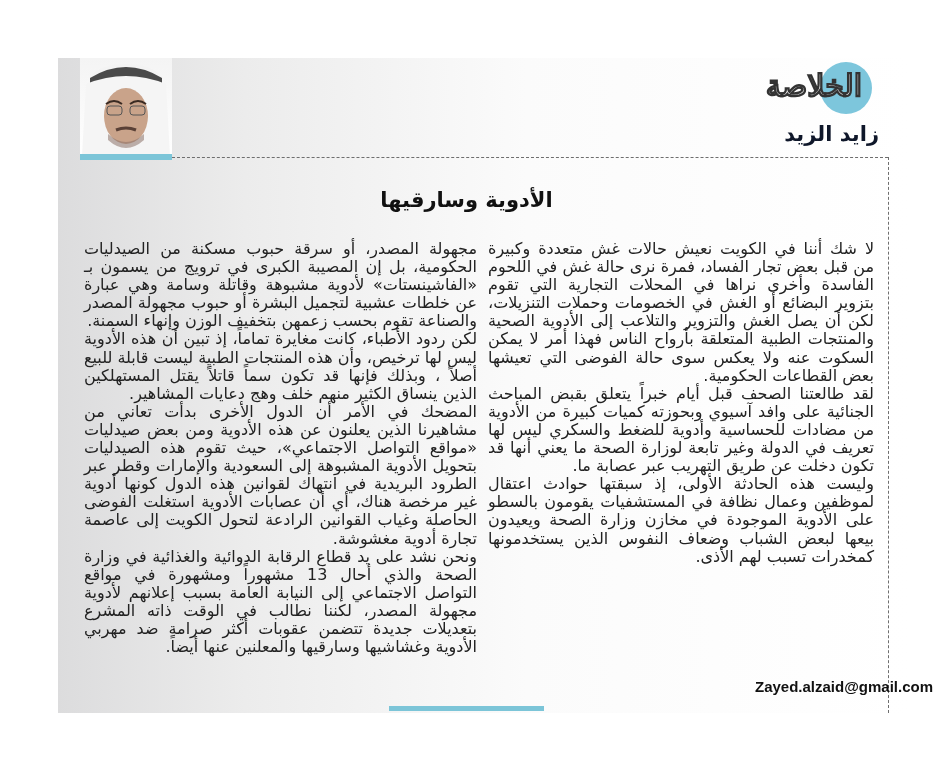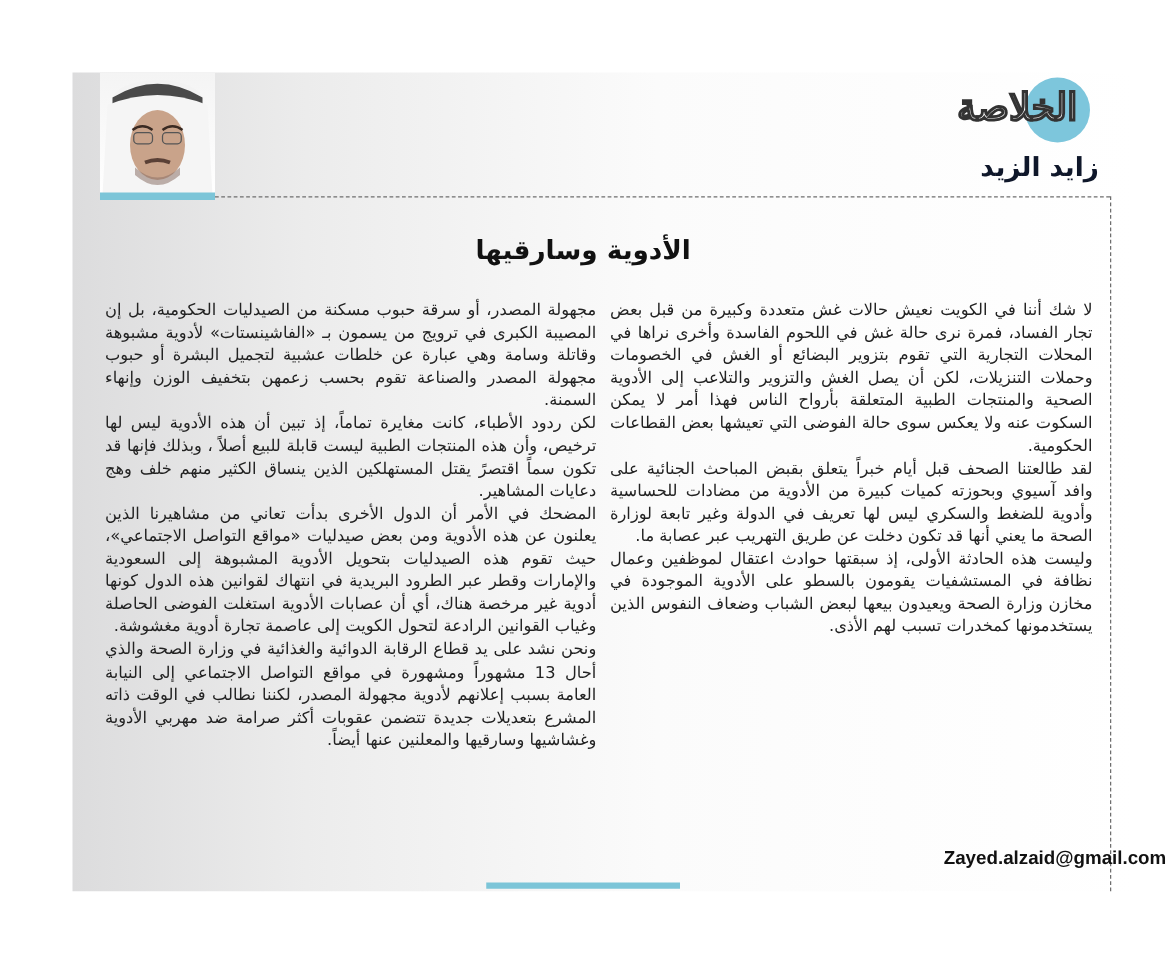--- a/index.html
+++ b/index.html
@@ -38,21 +38,21 @@
   .author {
     position:absolute; right:54px; top:122px; font-size:21px; font-weight:bold; color:#0f172a;
     direction:rtl; font-family:"DejaVu Sans", sans-serif;
   }
   .headline {
     position:absolute; left:0; width:933px; top:188px; text-align:center;
     font-size:21px; font-weight:bold; direction:rtl; color:#111;
   }
   .col {
     position:absolute; top:240px; direction:rtl; text-align:justify;
-    font-family:"DejaVu Sans", sans-serif; font-size:13px; line-height:18.1px; color:#222;
+    font-family:"DejaVu Sans", sans-serif; font-size:16px; line-height:18.1px; color:#222;
   }
   .col p { margin:0; text-align:justify; text-align-last:right; }
   .col-right { left:488px; width:386px; }
   .col-left { left:84px; width:393px; }
   .email {
     position:absolute; left:0; width:933px; top:678px; text-align:right;
     font-family:"Liberation Sans", sans-serif; font-weight:bold; font-size:15px; color:#111;
   }
   .email-bar { position:absolute; left:389px; top:706px; width:155px; height:5px; background:#7cc5d8; }
 </style>
@@ -90,19 +90,19 @@
 <div class="headline">الأدوية وسارقيها</div>
 
 <div class="col col-right">
   <p>لا شك أننا في الكويت نعيش حالات غش متعددة وكبيرة من قبل بعض تجار الفساد، فمرة نرى حالة غش في اللحوم الفاسدة وأخرى نراها في المحلات التجارية التي تقوم بتزوير البضائع أو الغش في الخصومات وحملات التنزيلات، لكن أن يصل الغش والتزوير والتلاعب إلى الأدوية الصحية والمنتجات الطبية المتعلقة بأرواح الناس فهذا أمر لا يمكن السكوت عنه ولا يعكس سوى حالة الفوضى التي تعيشها بعض القطاعات الحكومية.</p>
   <p>لقد طالعتنا الصحف قبل أيام خبراً يتعلق بقبض المباحث الجنائية على وافد آسيوي وبحوزته كميات كبيرة من الأدوية من مضادات للحساسية وأدوية للضغط والسكري ليس لها تعريف في الدولة وغير تابعة لوزارة الصحة ما يعني أنها قد تكون دخلت عن طريق التهريب عبر عصابة ما.</p>
   <p>وليست هذه الحادثة الأولى، إذ سبقتها حوادث اعتقال لموظفين وعمال نظافة في المستشفيات يقومون بالسطو على الأدوية الموجودة في مخازن وزارة الصحة ويعيدون بيعها لبعض الشباب وضعاف النفوس الذين يستخدمونها كمخدرات تسبب لهم الأذى.</p>
 </div>
 
 <div class="col col-left">
   <p>مجهولة المصدر، أو سرقة حبوب مسكنة من الصيدليات الحكومية، بل إن المصيبة الكبرى في ترويج من يسمون بـ «الفاشينستات» لأدوية مشبوهة وقاتلة وسامة وهي عبارة عن خلطات عشبية لتجميل البشرة أو حبوب مجهولة المصدر والصناعة تقوم بحسب زعمهن بتخفيف الوزن وإنهاء السمنة.</p>
-  <p>لكن ردود الأطباء، كانت مغايرة تماماً، إذ تبين أن هذه الأدوية ليس لها ترخيص، وأن هذه المنتجات الطبية ليست قابلة للبيع أصلاً ، وبذلك فإنها قد تكون سماً اقتصرً يقتل المستهلكين الذين ينساق الكثير منهم خلف وهج دعايات المشاهير.</p>
+  <p>لكن ردود الأطباء، كانت مغايرة تماماً، إذ تبين أن هذه الأدوية ليس لها ترخيص، وأن هذه المنتجات الطبية ليست قابلة للبيع أصلاً ، وبذلك فإنها قد تكون سماً قاتلاً يقتل المستهلكين الذين ينساق الكثير منهم خلف وهج دعايات المشاهير.</p>
   <p>المضحك في الأمر أن الدول الأخرى بدأت تعاني من مشاهيرنا الذين يعلنون عن هذه الأدوية ومن بعض صيدليات «مواقع التواصل الاجتماعي»، حيث تقوم هذه الصيدليات بتحويل الأدوية المشبوهة إلى السعودية والإمارات وقطر عبر الطرود البريدية في انتهاك لقوانين هذه الدول كونها أدوية غير مرخصة هناك، أي أن عصابات الأدوية استغلت الفوضى الحاصلة وغياب القوانين الرادعة لتحول الكويت إلى عاصمة تجارة أدوية مغشوشة.</p>
   <p>ونحن نشد على يد قطاع الرقابة الدوائية والغذائية في وزارة الصحة والذي أحال 13 مشهوراً ومشهورة في مواقع التواصل الاجتماعي إلى النيابة العامة بسبب إعلانهم لأدوية مجهولة المصدر، لكننا نطالب في الوقت ذاته المشرع بتعديلات جديدة تتضمن عقوبات أكثر صرامة ضد مهربي الأدوية وغشاشيها وسارقيها والمعلنين عنها أيضاً.</p>
 </div>
 
 <div class="email">Zayed.alzaid@gmail.com</div>
 <div class="email-bar"></div>
 
 </body></html>

